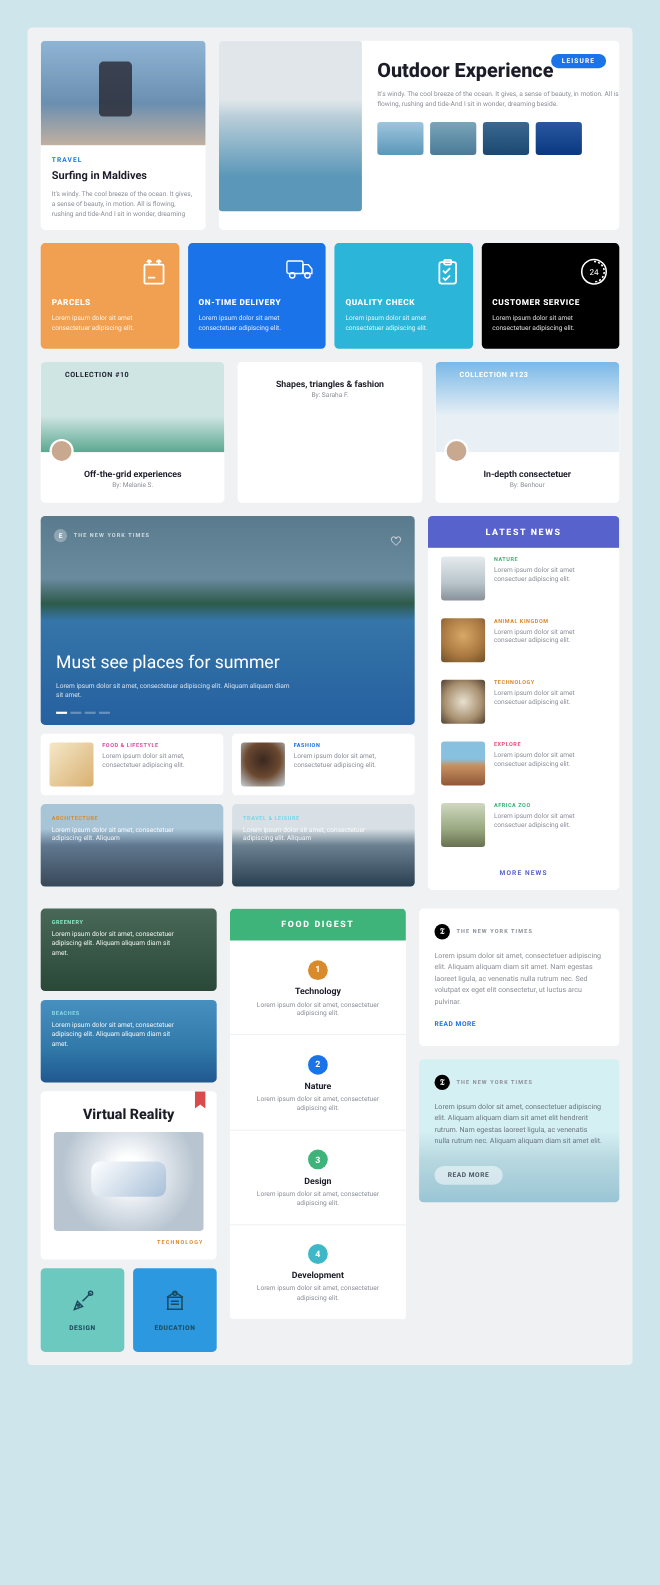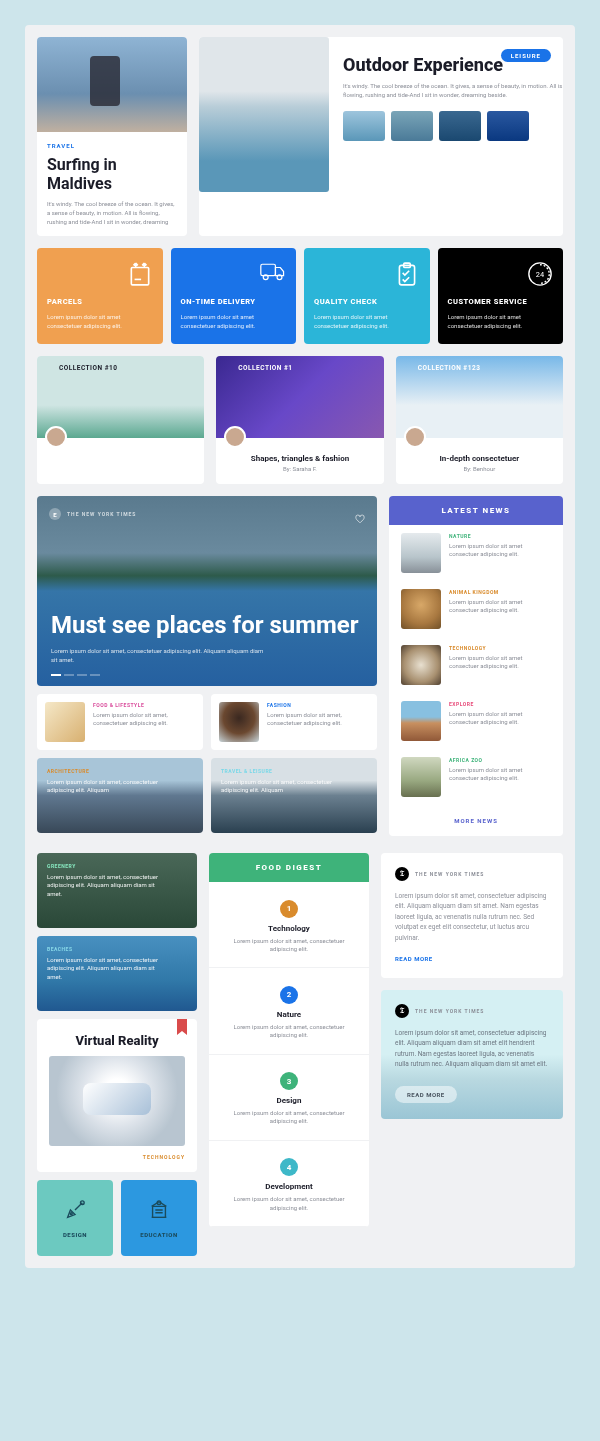--- a/index.html
+++ b/index.html
@@ -7,21 +7,21 @@
 .container { background: #f0f1f3; padding: 12px; border-radius: 4px; }
 .card { background: #fff; border-radius: 4px; overflow: hidden; }
 
 
 .row1 { display: flex; gap: 12px; margin-bottom: 12px; }
 .surf-card { width: 150px; }
 .surf-img { height: 95px; background: linear-gradient(180deg,#8fb4d4,#6b8fb0 60%,#c0b0a0); position: relative; }
 .surf-img::after { content:""; position:absolute; left:35%; top:20%; width:30px; height:50px; background:rgba(40,40,50,.8); border-radius:4px; }
 .surf-body { padding: 10px; }
 .cat-label { font-size: 6px; font-weight: 700; letter-spacing: 1px; color: #1a73e8; margin-bottom: 6px; }
-.surf-title { font-size: 16px; font-weight: 700; color: #1b1c28; margin-bottom: 6px; }
+.surf-title { font-size: 10px; font-weight: 700; color: #1b1c28; margin-bottom: 6px; }
 .surf-desc { font-size: 6px; line-height: 1.5; color: #8c8f98; }
 
 .outdoor-card { flex: 1; display: flex; gap: 14px; position: relative; }
 .outdoor-img { width: 130px; height: 155px; border-radius: 3px; background: linear-gradient(180deg,#e0e6ea 35%,#b8cdd8 45%,#5a97b8 80%); }
 .outdoor-content { flex: 1; }
 .tag-pill { position:absolute; top:12px; right:12px; background:#1a73e8; color:#fff; font-size:6px; font-weight:700; letter-spacing:1px; padding:3px 10px; border-radius:10px; }
 .outdoor-title { font-size: 18px; font-weight: 800; color: #1b1c28; line-height: 1.1; margin-top: 18px; margin-bottom: 6px; }
 .outdoor-desc { font-size: 6px; line-height: 1.5; color: #8c8f98; margin-bottom: 12px; }
 .thumb-row { display:flex; gap:6px; }
 .thumb { width: 42px; height: 30px; border-radius: 3px; background: linear-gradient(180deg,#9ec5dd,#5a97b8); }
@@ -46,21 +46,21 @@
 .coll-author { font-size:6px; color:#8c8f98; }
 
 
 .row4 { display:flex; gap:12px; margin-bottom:12px; align-items:flex-start; }
 .hero-col { width:340px; }
 .hero { position:relative; height:190px; border-radius:4px; overflow:hidden; background:linear-gradient(180deg,#5a7a8e 0%,#6a8a9e 30%,#2d5a4a 42%,#3575a8 50%,#2560a0); margin-bottom:8px; }
 .hero-top { position:absolute; top:12px; left:12px; right:12px; display:flex; align-items:center; }
 .hero-badge { width:12px; height:12px; border-radius:50%; background:rgba(255,255,255,.3); display:flex;align-items:center;justify-content:center;font-size:6px;color:#fff;font-weight:700; }
 .hero-source { font-size:5px; font-weight:700; letter-spacing:1px; color:rgba(255,255,255,.7); margin-left:6px; }
 .heart { margin-left:auto; width:10px; height:10px; }
-.hero-title { position:absolute; left:14px; bottom:48px; font-size:24px; font-weight:700; color:#fff; line-height:1.1; }
+.hero-title { position:absolute; left:14px; bottom:48px; font-size:16px; font-weight:400; color:#fff; line-height:1.1; }
 .hero-desc { position:absolute; left:14px; bottom:22px; font-size:6px; color:rgba(255,255,255,.8); max-width:220px; line-height:1.4; }
 .hero-dots { position:absolute; left:14px; bottom:10px; display:flex; gap:3px; }
 .hero-dots span { width:10px; height:2px; background:rgba(255,255,255,.3); }
 .hero-dots span.active { background:#fff; }
 
 .mini-row { display:flex; gap:8px; margin-bottom:8px; }
 .mini { flex:1; display:flex; gap:8px; padding:8px; background:#fff; border-radius:4px; }
 .mini-img { width:40px; height:40px; border-radius:3px; background:#d5d8dc; }
 .mini-body { flex:1; }
 .mini-cat { font-size:5px; font-weight:700; letter-spacing:.5px; margin-bottom:3px; }
@@ -183,26 +183,26 @@
        <div class="feat-desc">Lorem ipsum dolor sit amet consectetuer adipiscing elit.</div>
      </div>
     </div>
 
   <div class="row3" id="collections-row">
       <div class="coll">
        <div class="coll-img" style="background:linear-gradient(180deg,#cfe5e3 60%,#5ba890)">
          <div class="coll-label dark">COLLECTION #10</div>
          <div class="avatar"></div>
        </div>
+       <div class="coll-body">
+         <div class="coll-title">Off-the-grid experiences</div>
+         <div class="coll-author">By: Melanie S.</div>
+       </div>
      </div>
       <div class="coll">
-       <div class="coll-img" style="background:linear-gradient(135deg,#3a2890,#6848c8 50%,#8858b0)">
-         <div class="coll-label ">COLLECTION #1</div>
-         <div class="avatar"></div>
-       </div>
        <div class="coll-body">
          <div class="coll-title">Shapes, triangles &amp; fashion</div>
          <div class="coll-author">By: Saraha F.</div>
        </div>
      </div>
       <div class="coll">
        <div class="coll-img" style="background:linear-gradient(180deg,#78b8e8,#e8f0f5 60%)">
          <div class="coll-label ">COLLECTION #123</div>
          <div class="avatar"></div>
        </div>

